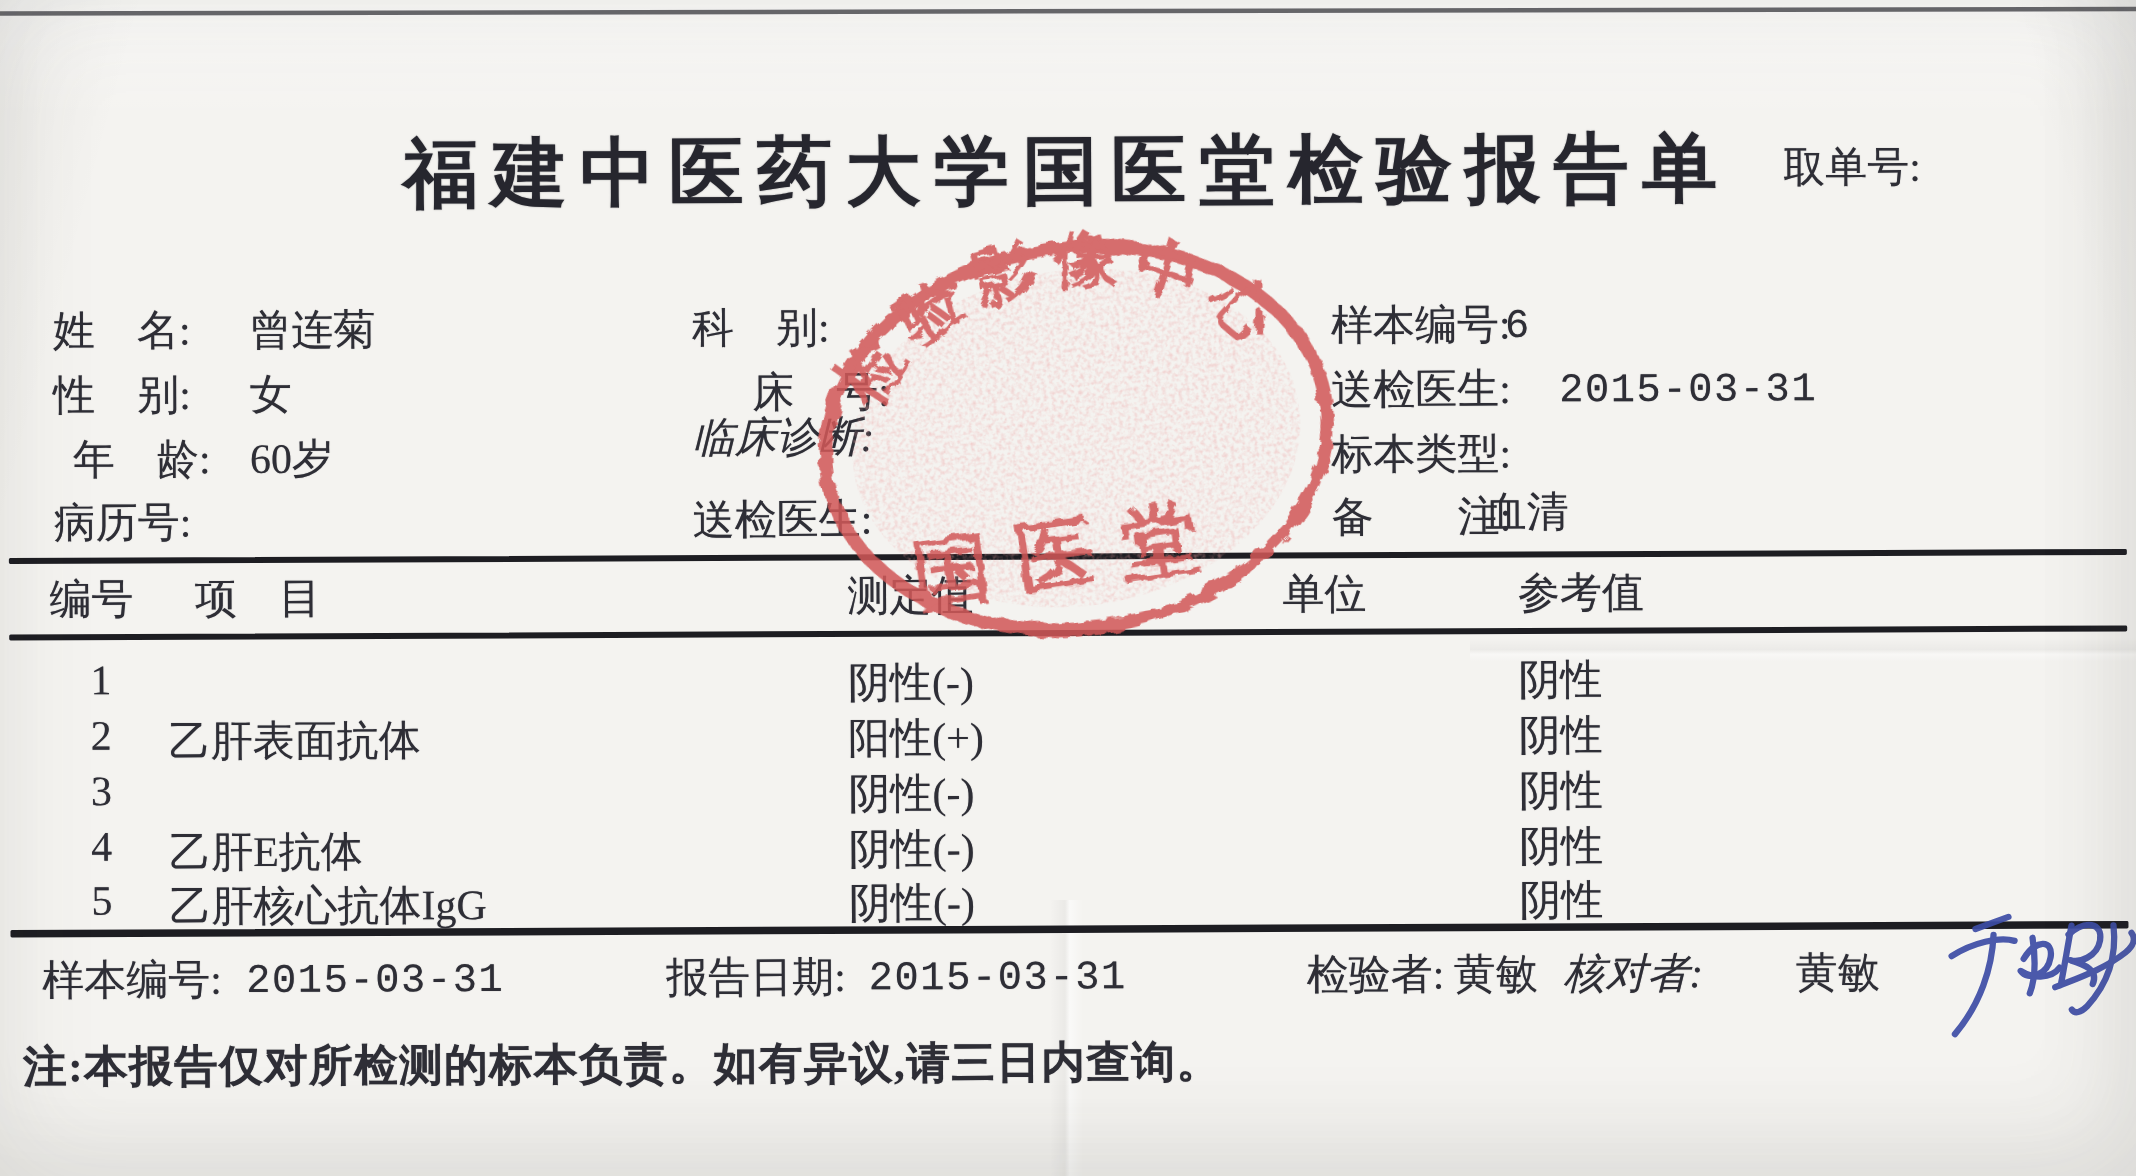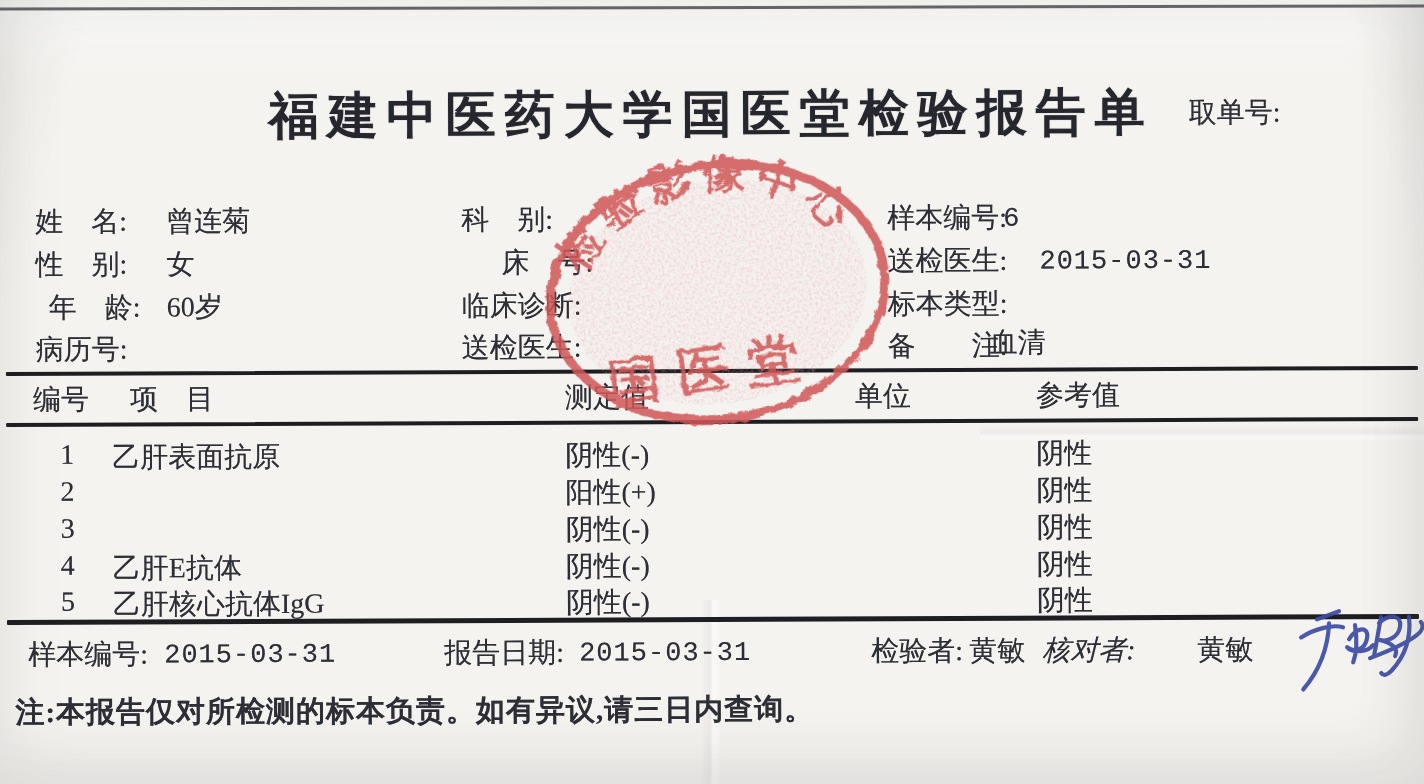--- a/index.html
+++ b/index.html
@@ -22,21 +22,21 @@
   .title{font-size:50px;font-weight:bold;letter-spacing:9px;color:#26262e;
     text-shadow:0 0 1px rgba(38,38,46,0.55);}
   .rule{position:absolute;left:6px;width:1412px;background:#1d1d22;border-radius:1px;}
   .soft{text-shadow:0 0 0.6px rgba(46,46,54,0.55);}
   .row{position:absolute;left:0;width:100%;height:34px;}
   .row span{position:absolute;font-size:28px;white-space:pre;}
   .c-no{left:36px;width:62px;text-align:center;}
   .c-item{left:112px;}
   .c-result{left:565px;}
   .c-unit{left:855px;}
-  .c-ref{left:1036px;}
+  .c-ref{left:1012px;}
   .topline{position:absolute;top:6px;left:0;width:1424px;height:3px;background:#4e4e52;
     transform:rotate(-0.12deg);opacity:0.85;}
   .crease-v{position:absolute;top:600px;left:700px;width:22px;height:184px;pointer-events:none;
     background:linear-gradient(90deg, rgba(0,0,0,0) 0%, rgba(0,0,0,0.04) 45%, rgba(255,255,255,0.55) 60%, rgba(0,0,0,0) 100%);}
   .crease-h{position:absolute;top:425px;left:980px;width:444px;height:16px;pointer-events:none;
     background:linear-gradient(180deg, rgba(0,0,0,0) 0%, rgba(0,0,0,0.035) 50%, rgba(255,255,255,0.4) 70%, rgba(0,0,0,0) 100%);}
   svg{position:absolute;overflow:visible;}
 </style>
 </head>
 <body>
@@ -55,21 +55,21 @@
     <div class="t fs28 soft" style="left:167px;top:203px;">曾连菊</div>
     <div class="t fs28 soft" style="left:36px;top:246px;">性　别:</div>
     <div class="t fs28 soft" style="left:167px;top:246px;">女</div>
     <div class="t fs28 soft" style="left:36px;top:289px;margin-left:13px;">年　龄:</div>
     <div class="t fs28 soft" style="left:167px;top:289px;">60岁</div>
     <div class="t fs28 soft" style="left:36px;top:331px;">病历号:</div>
     <div class="t fs28 soft" style="left:167px;top:331px;"></div>
 
     <div class="t fs28 soft" style="left:462px;top:203px;">科　别:</div>
     <div class="t fs28 soft" style="left:462px;top:246px;margin-left:40px;">床　号:</div>
-    <div class="t fs28 soft" style="left:462px;top:289px;">临床诊断:</div>
+    <div class="t fs28 soft" style="left:462px;top:276px;font-style:italic;">临床诊断:</div>
     <div class="t fs28 soft" style="left:462px;top:331px;">送检医生:</div>
 
     <div class="t fs28 soft" style="left:888px;top:203px;">样本编号:</div>
     <div class="t mono soft" style="left:1004px;top:205px;">6</div>
     <div class="t fs28 soft" style="left:888px;top:246px;">送检医生:</div>
     <div class="t mono soft" style="left:1040px;top:248px;">2015-03-31</div>
     <div class="t fs28 soft" style="left:888px;top:289px;">标本类型:</div>
     <div class="t fs28 soft" style="left:990px;top:289px;margin-top:39px;">血清</div>
     <div class="t fs28 soft" style="left:888px;top:331px;">备　　注:</div>
 
@@ -80,27 +80,27 @@
     <div class="row soft" style="top:378px;">
       <span class="c-no" style="left:30px;width:62px;">编号</span>
       <span class="c-item" style="left:130px;">项　目</span>
       <span class="c-result">测定值</span>
       <span class="c-unit">单位</span>
       <span class="c-ref">参考值</span>
     </div>
 
     <div class="row soft" style="top:436px;">
       <span class="c-no">1</span>
-      <span class="c-item">乙肝表面抗原</span>
       <span class="c-result">阴性(-)</span>
       <span class="c-unit"></span>
       <span class="c-ref">阴性</span>
     </div>
     <div class="row soft" style="top:473px;">
       <span class="c-no">2</span>
+      <span class="c-item">乙肝表面抗体</span>
       <span class="c-result">阳性(+)</span>
       <span class="c-unit"></span>
       <span class="c-ref">阴性</span>
     </div>
     <div class="row soft" style="top:510px;">
       <span class="c-no">3</span>
       <span class="c-result">阴性(-)</span>
       <span class="c-unit"></span>
       <span class="c-ref">阴性</span>
     </div>

